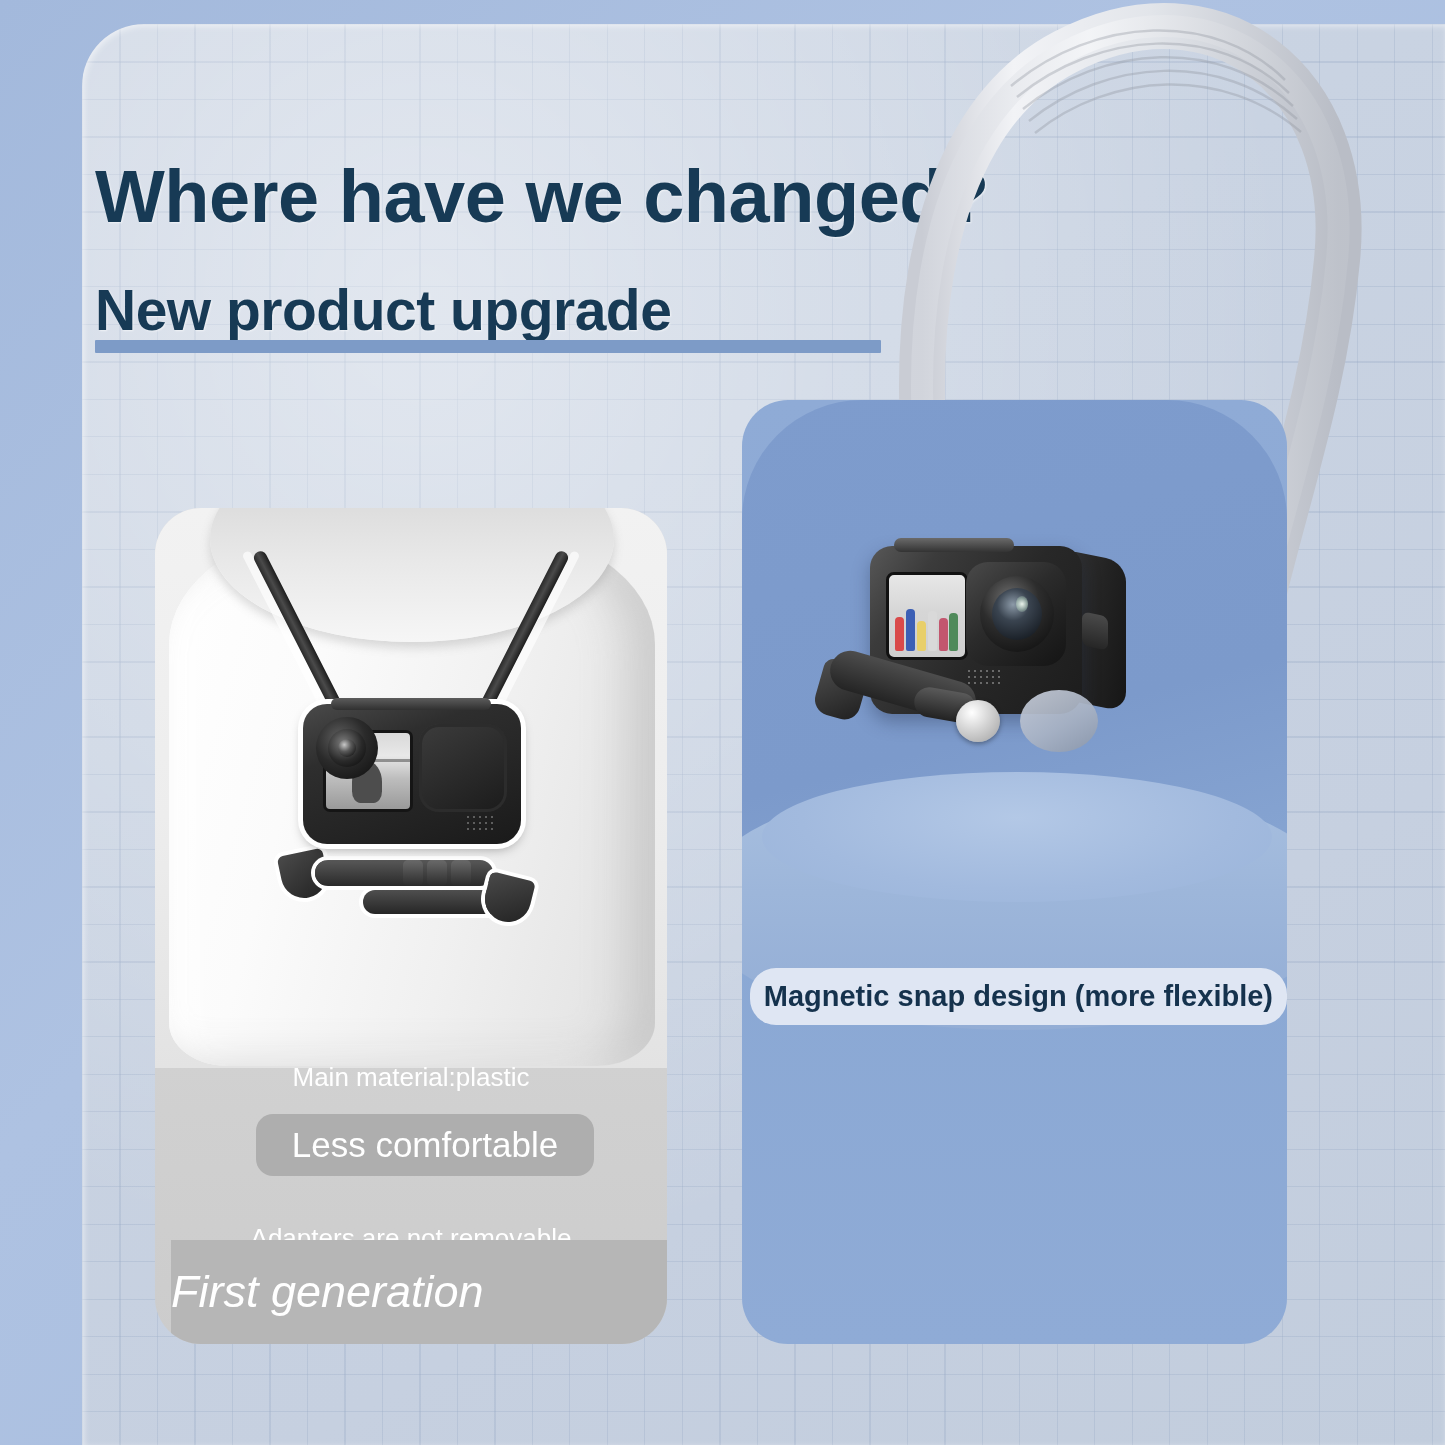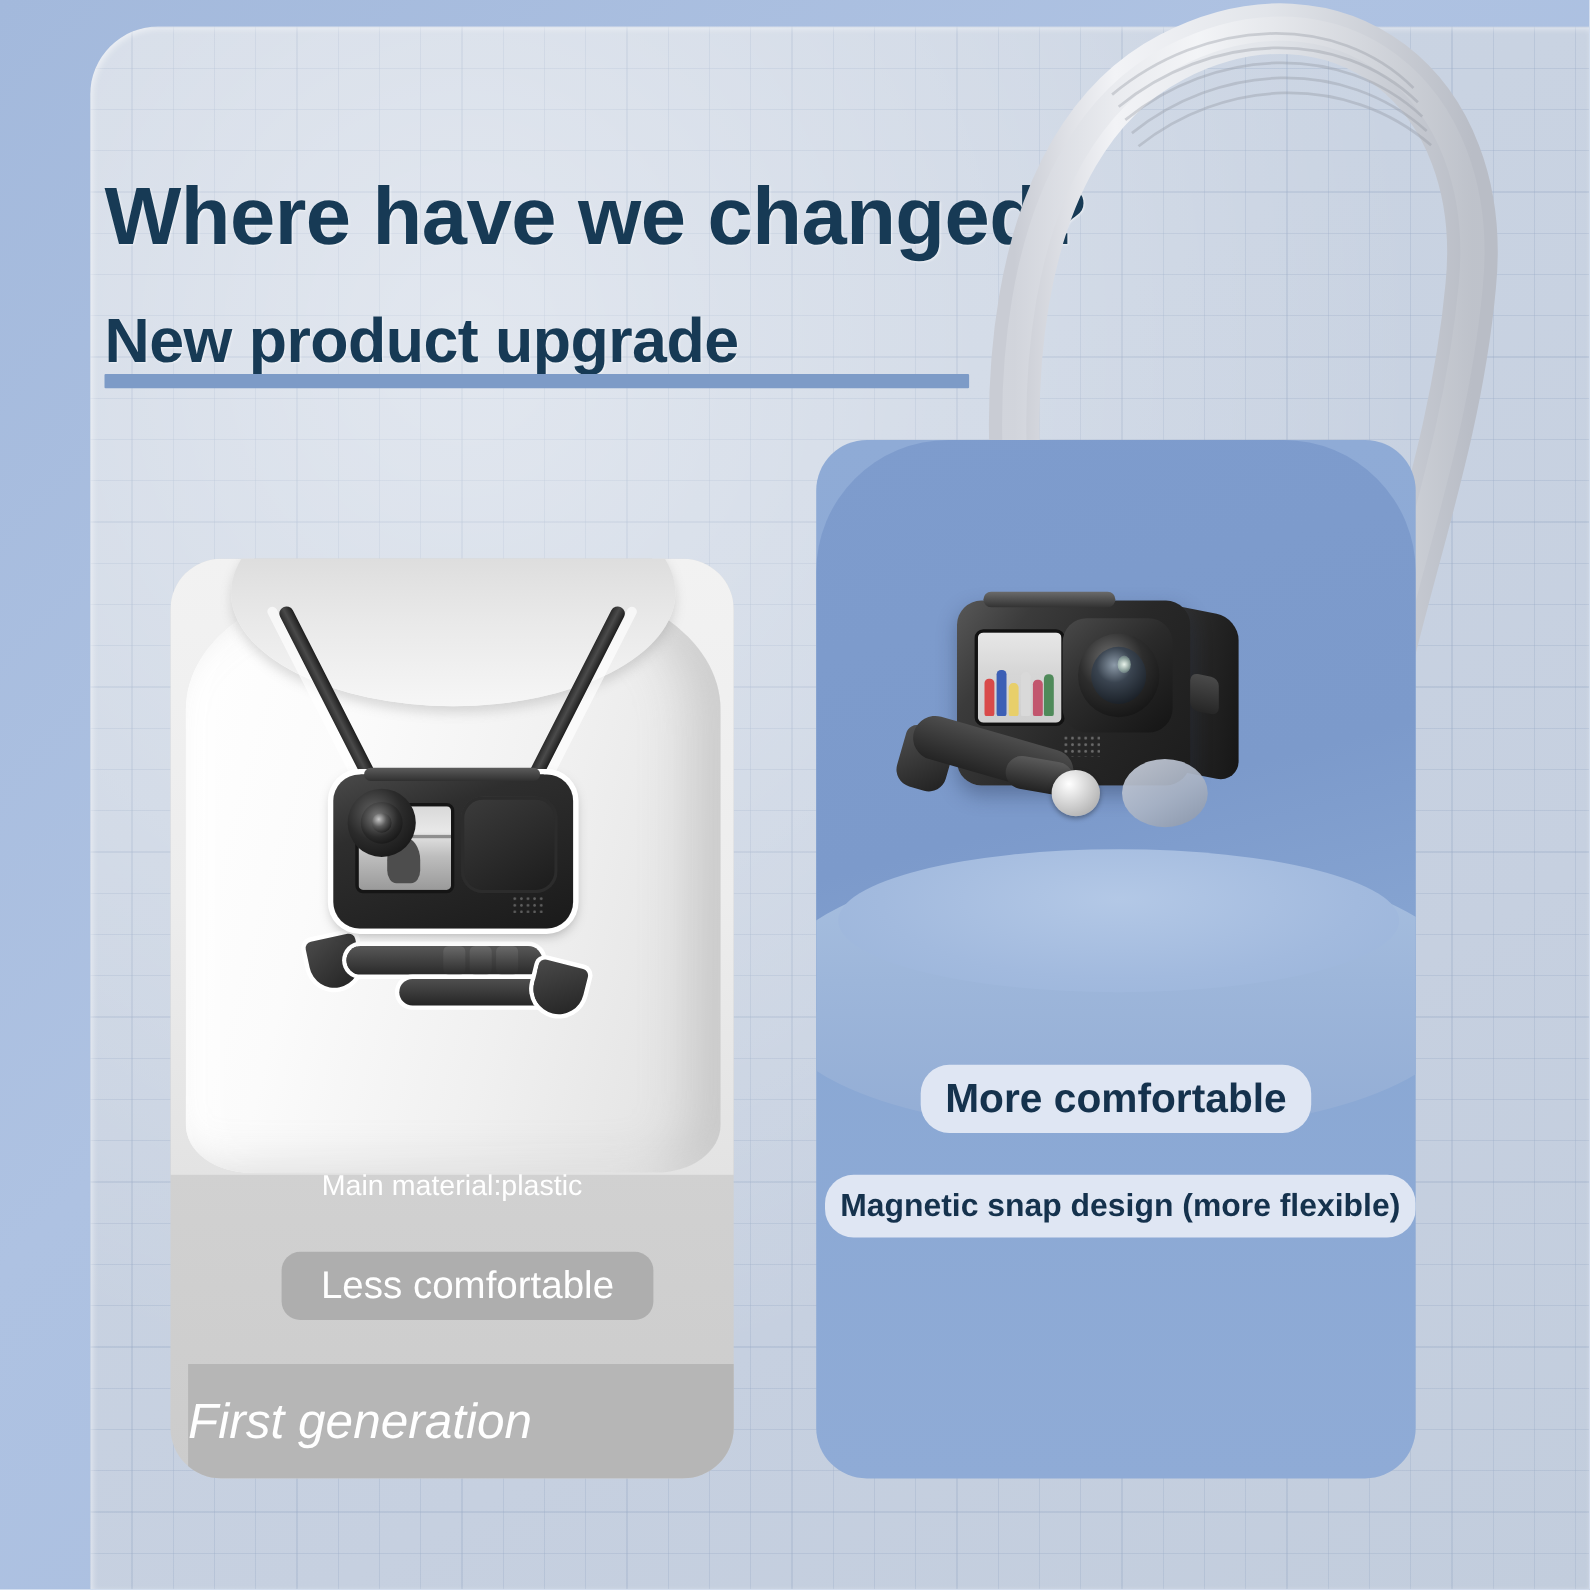--- a/index.html
+++ b/index.html
@@ -582,21 +582,21 @@
         <div class="lens-housing"></div>
         <div class="lens-outer"></div>
         <div class="lens-mid"></div>
         <div class="lens-core"></div>
         <div class="speaker"></div>
       </div>
     </div>
 
     <div class="feat-left" style="top:555px;">
       <div class="plain">Main material:plastic</div>
-      <div style="margin-top:46px;padding-left:28px;">
+      <div style="margin-top:22px;padding-left:28px;">
         <span class="pill-gray">Less comfortable</span>
       </div>
       <div class="plain" style="margin-top:48px;">Adapters are not removable</div>
     </div>
 
     <div class="footer-bar footer-left">First generation</div>
   </div>
 
   <div class="panel panel-right">
 
@@ -626,23 +626,20 @@
       <div class="speaker"></div>
 
       <div class="mag-disc"></div>
       <div class="mount-foot"></div>
       <div class="mount-arm"></div>
       <div class="hinge"></div>
       <div class="thumb-screw"></div>
     </div>
 
     <div class="feat-right" style="position:absolute; left:0; top:530px; width:545px; text-align:center;">
-      <div style="margin-top:38px;">
-        <span class="pill-blue" style="font-size:37px;">More comfortable</span>
-      </div>
       <div style="margin-top:38px;text-align:right;">
         <span class="pill-blue" style="font-size:29px; padding:12px 14px;">Magnetic snap design (more flexible)</span>
       </div>
     </div>
 
   </div>
 
 </div>
 
 </body></html>

